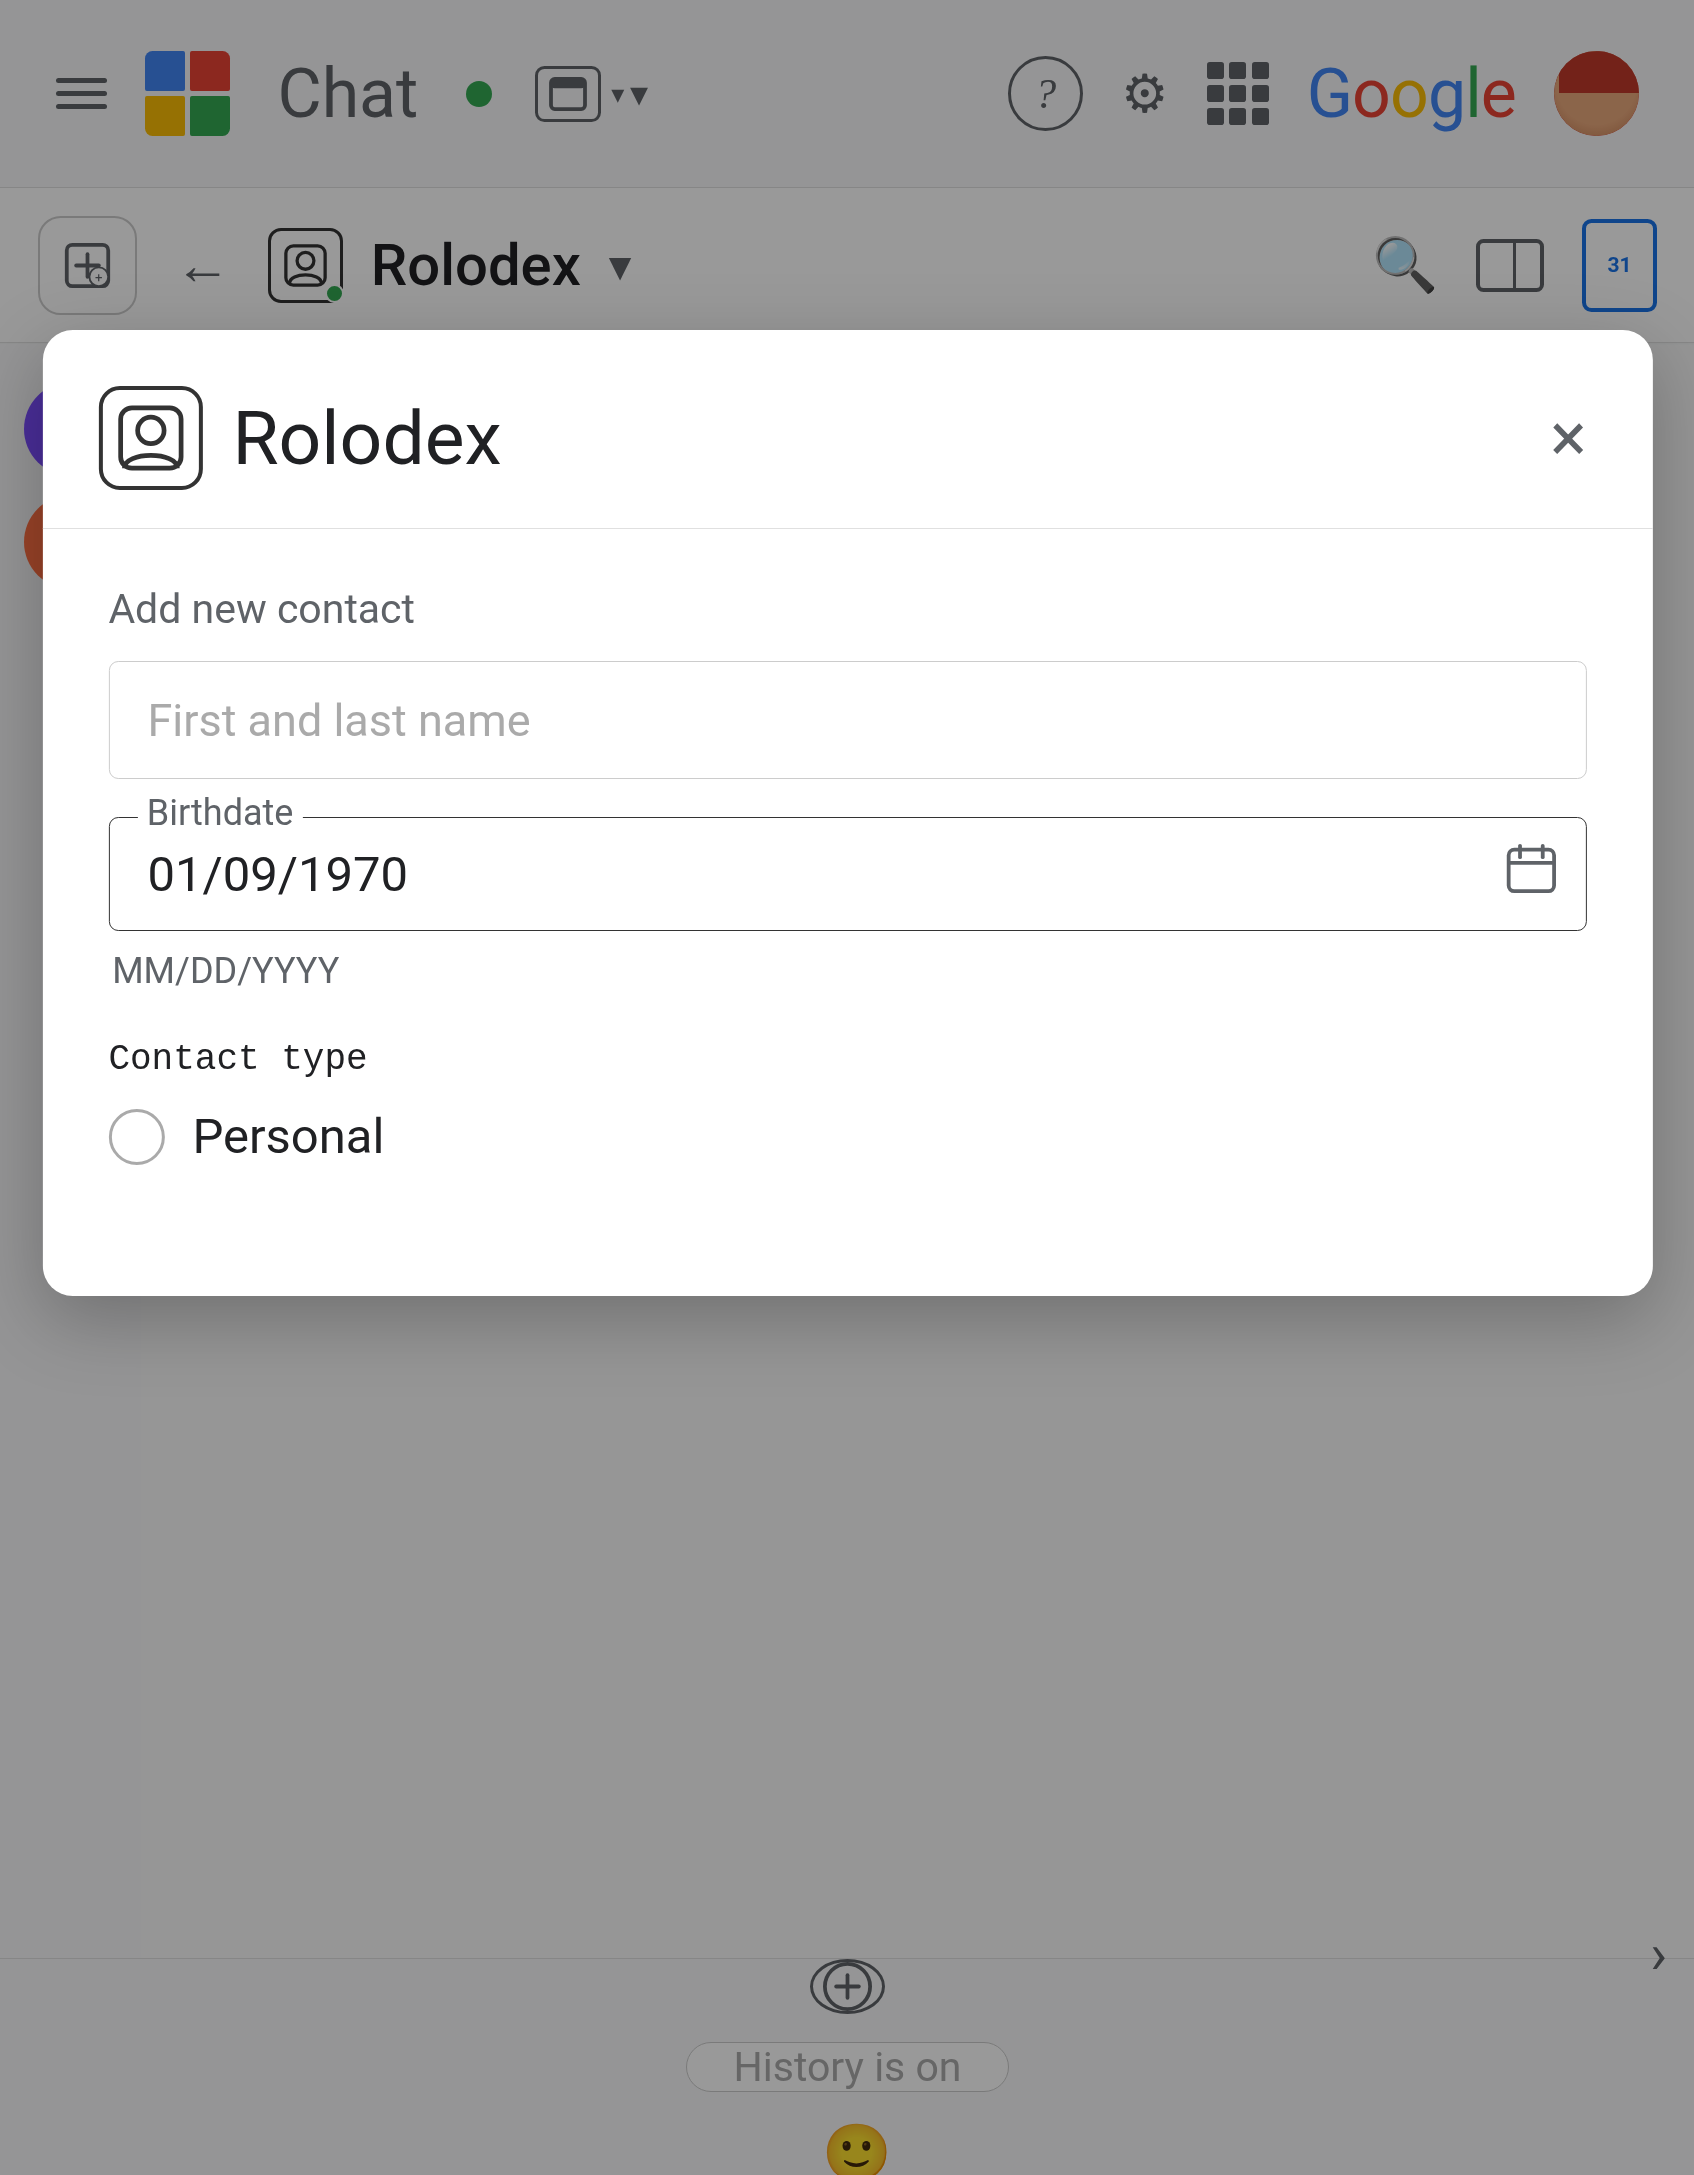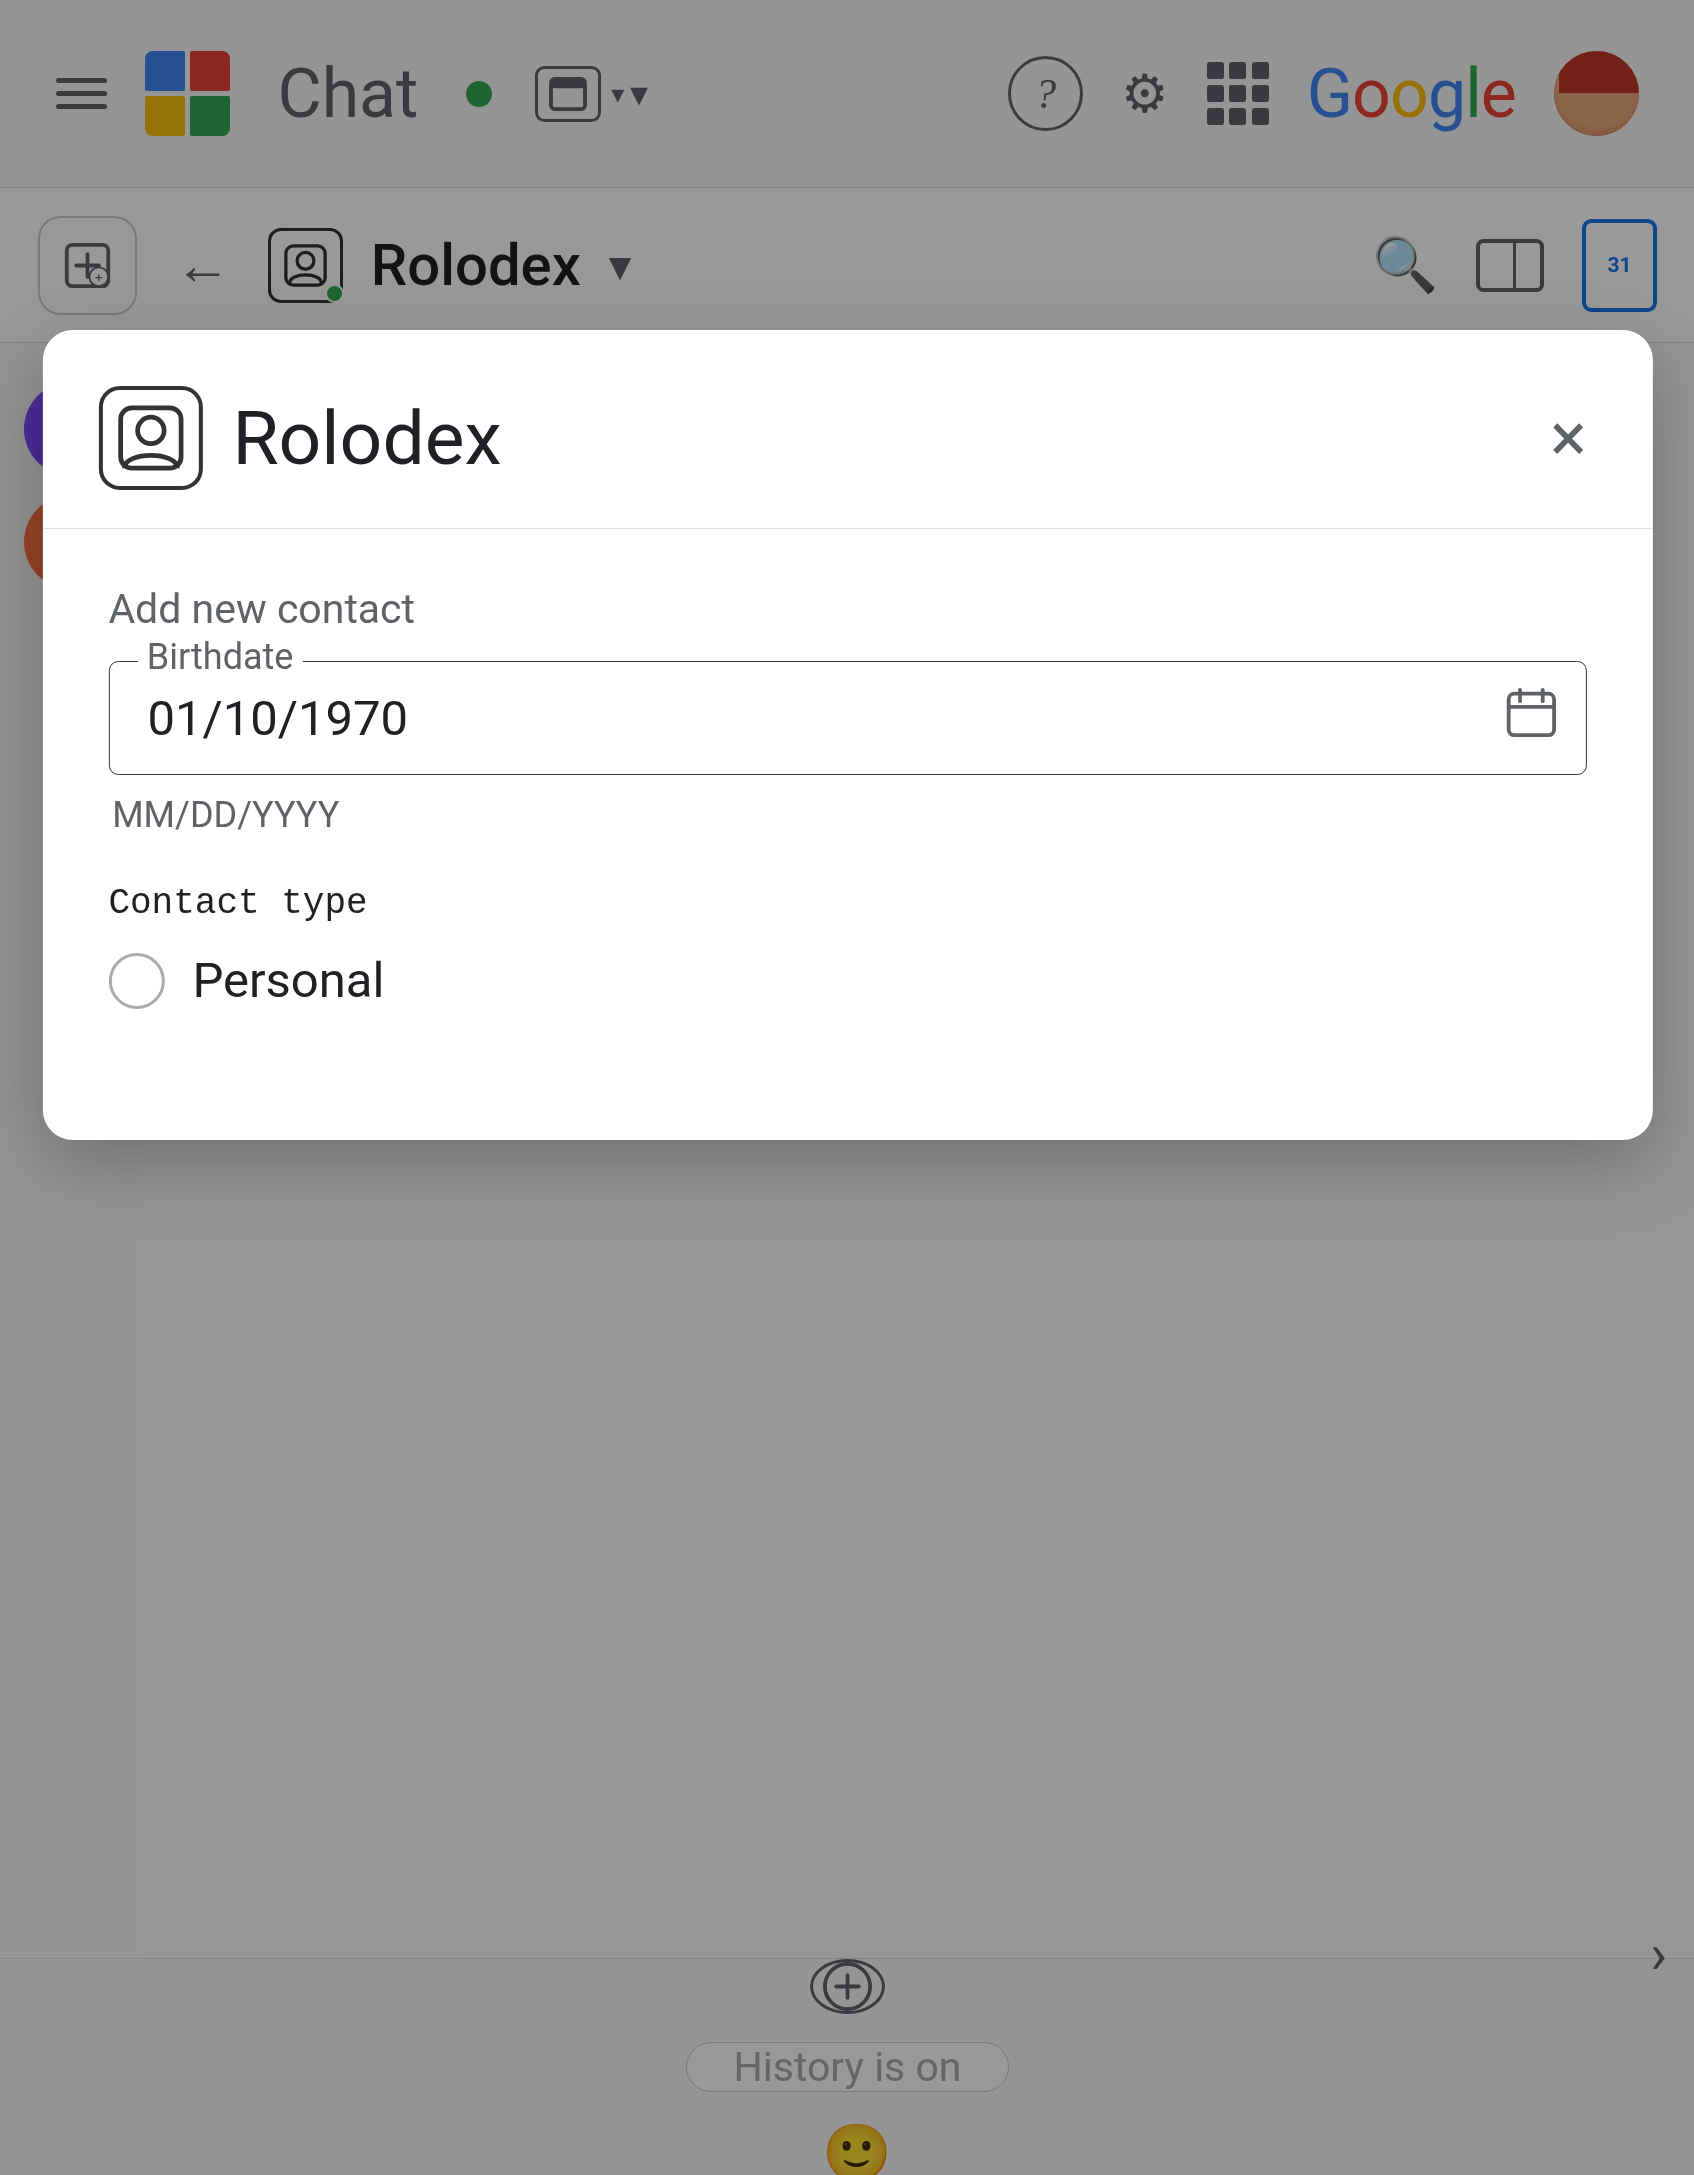--- a/index.html
+++ b/index.html
@@ -478,25 +478,28 @@
       </svg>
     </div>
     <span class="modal-title">Rolodex</span>
     <span class="modal-close">×</span>
   </div>
 
   <div class="modal-body">
     <div class="section-label">Add new contact</div>
 
     
+    <div class="name-input-wrap">
+      <span class="name-input-placeholder">First and last name</span>
+    </div>
 
     
     <div class="birthdate-wrap">
       <span class="birthdate-label">Birthdate</span>
-      <span class="birthdate-value">01/10/1970</span>
+      <span class="birthdate-value">01/09/1970</span>
       <button class="calendar-btn">
         <svg width="53" height="53" viewBox="0 0 56 56" fill="none">
           <rect x="4" y="8" width="48" height="44" rx="6" fill="none" stroke="#5f6368" stroke-width="4"></rect>
           <line x1="4" y1="22" x2="52" y2="22" stroke="#5f6368" stroke-width="4"></line>
           <line x1="16" y1="4" x2="16" y2="16" stroke="#5f6368" stroke-width="4" stroke-linecap="round"></line>
           <line x1="40" y1="4" x2="40" y2="16" stroke="#5f6368" stroke-width="4" stroke-linecap="round"></line>
         </svg>
       </button>
     </div>
     <div class="date-hint">MM/DD/YYYY</div>

